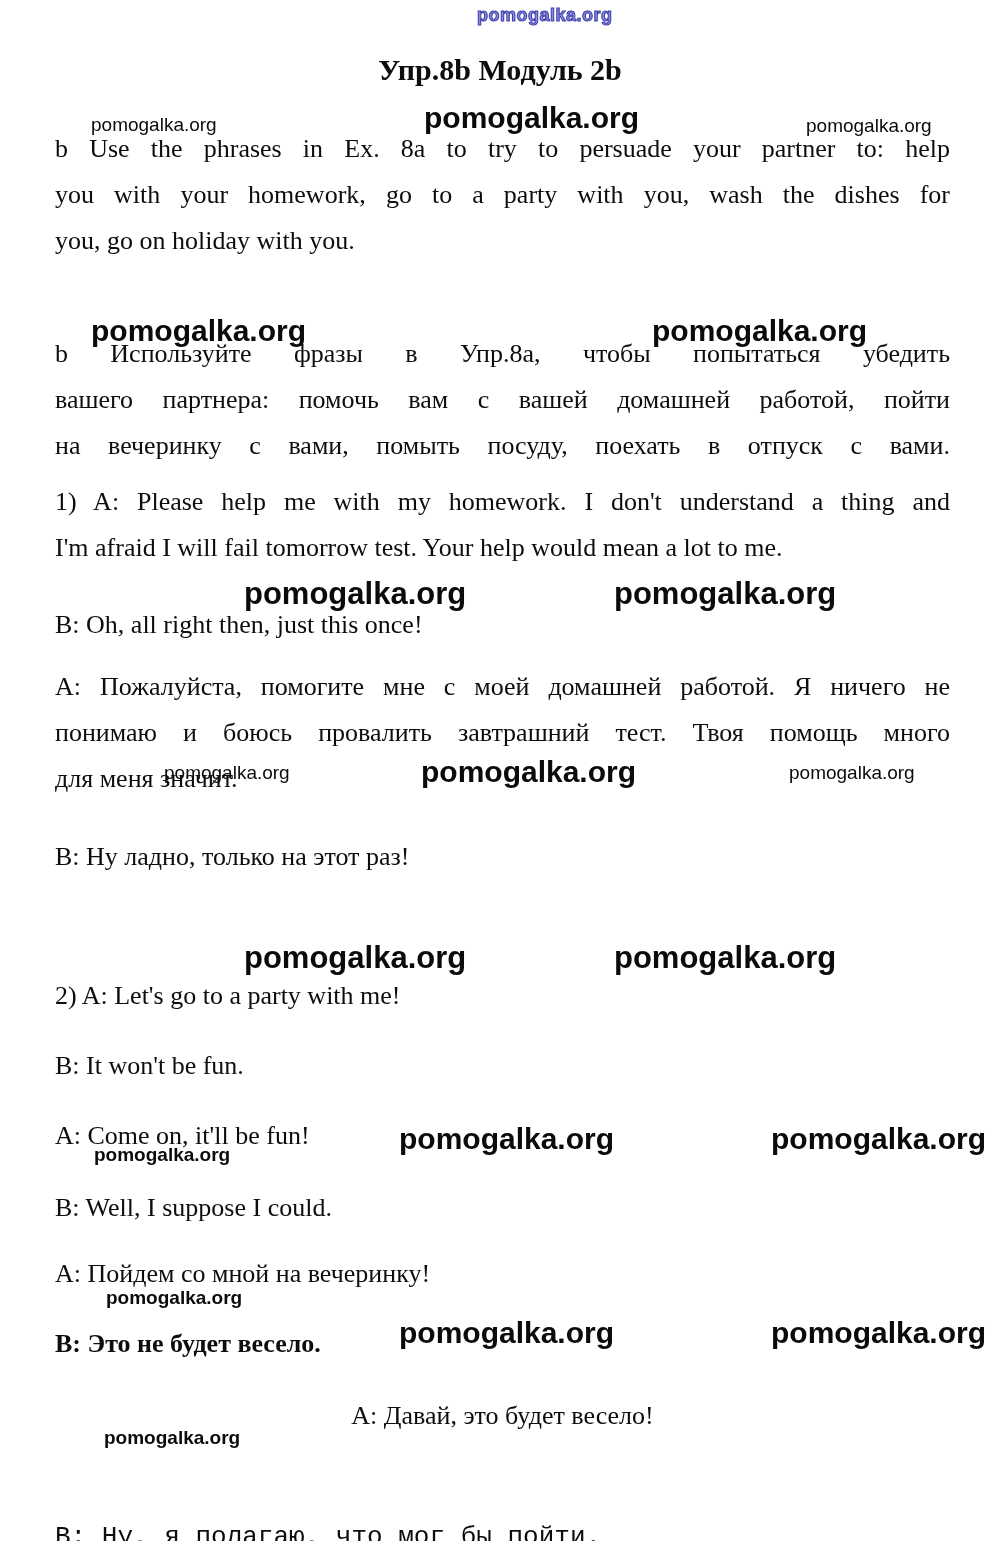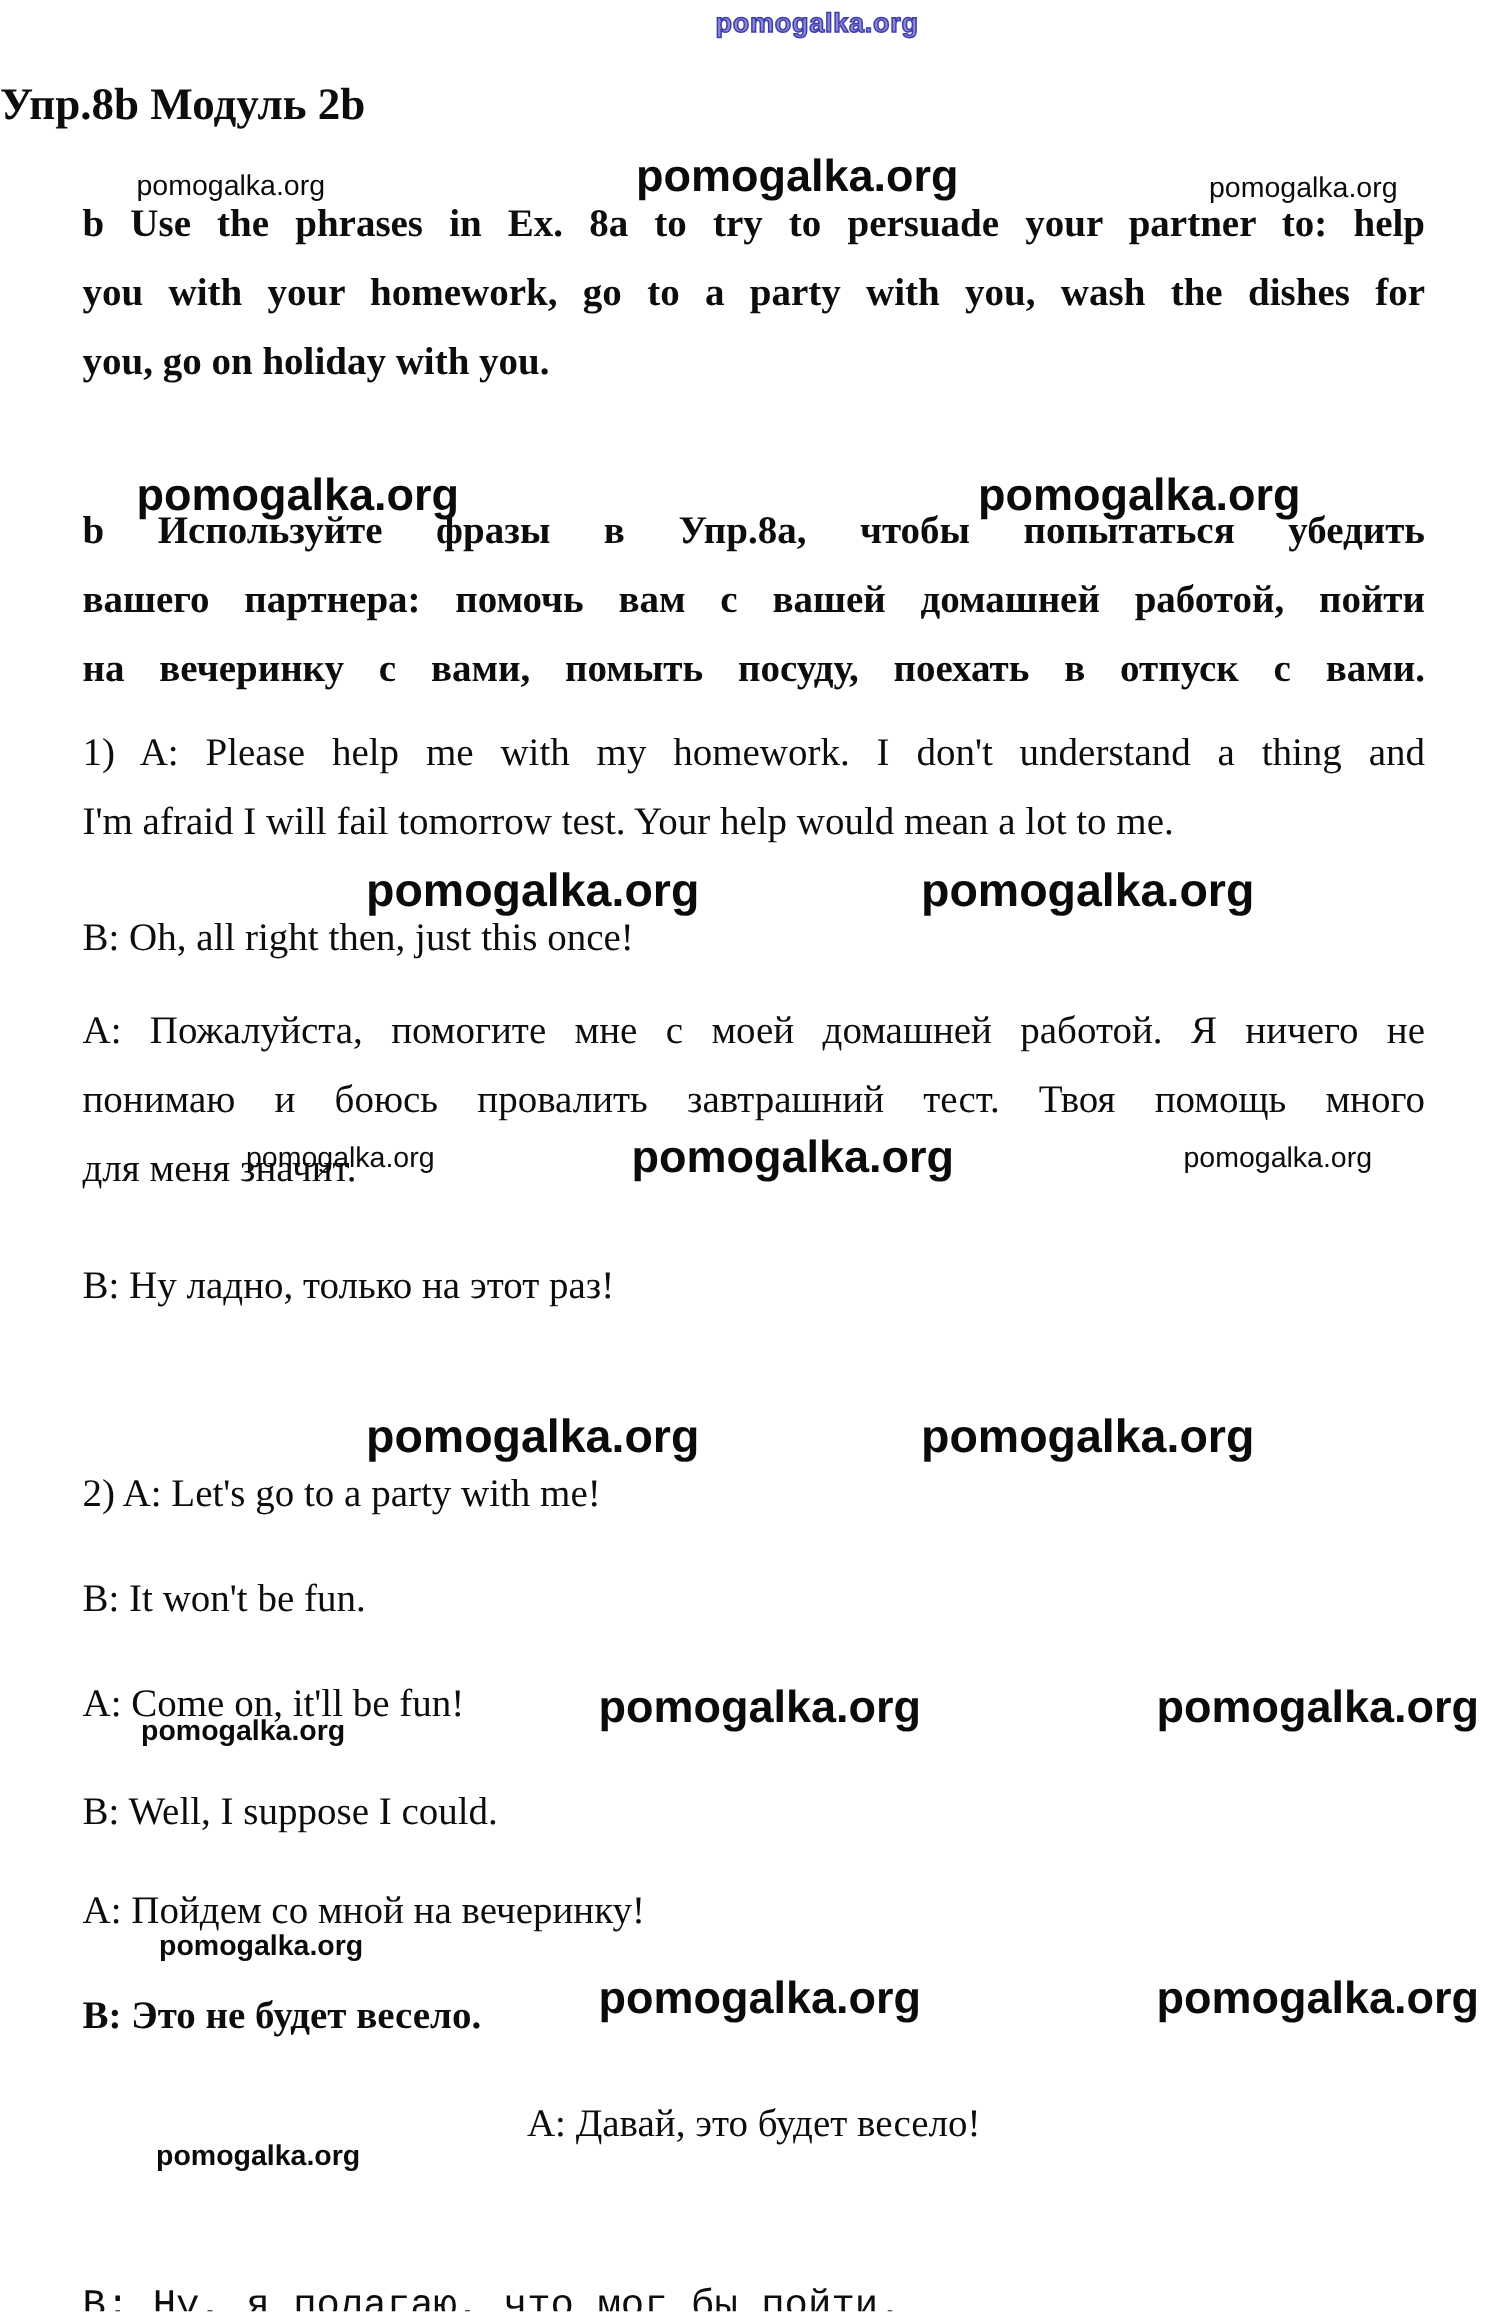--- a/index.html
+++ b/index.html
@@ -9,29 +9,30 @@
     height: 1541px;
     background: #ffffff;
     overflow: hidden;
     font-family: "Liberation Serif", serif;
     color: #0d0d0d;
   }
   
   .block { position: absolute; left: 55px; width: 895px; }
   .title {
     left: 0; width: 1000px;
+    text-align: center;
     font-weight: bold;
     font-size: 30px;
     line-height: 36px;
   }
   .para { font-size: 26px; line-height: 46px; }
   .line { text-align: justify; text-align-last: justify; }
   .line.last { text-align: justify; text-align-last: left; }
   .single { font-size: 26px; line-height: 34px; text-align: left; }
-  .bold { font-weight: bold; }
+  .bold { font-weight: normal; }
   
   .wm {
     position: absolute;
     font-family: "Liberation Sans", sans-serif;
     color: #0b0b0b;
     line-height: 1;
     white-space: nowrap;
     margin-left: 36px;
   }
   .wm-lg { font-size: 30px; font-weight: 700; }

